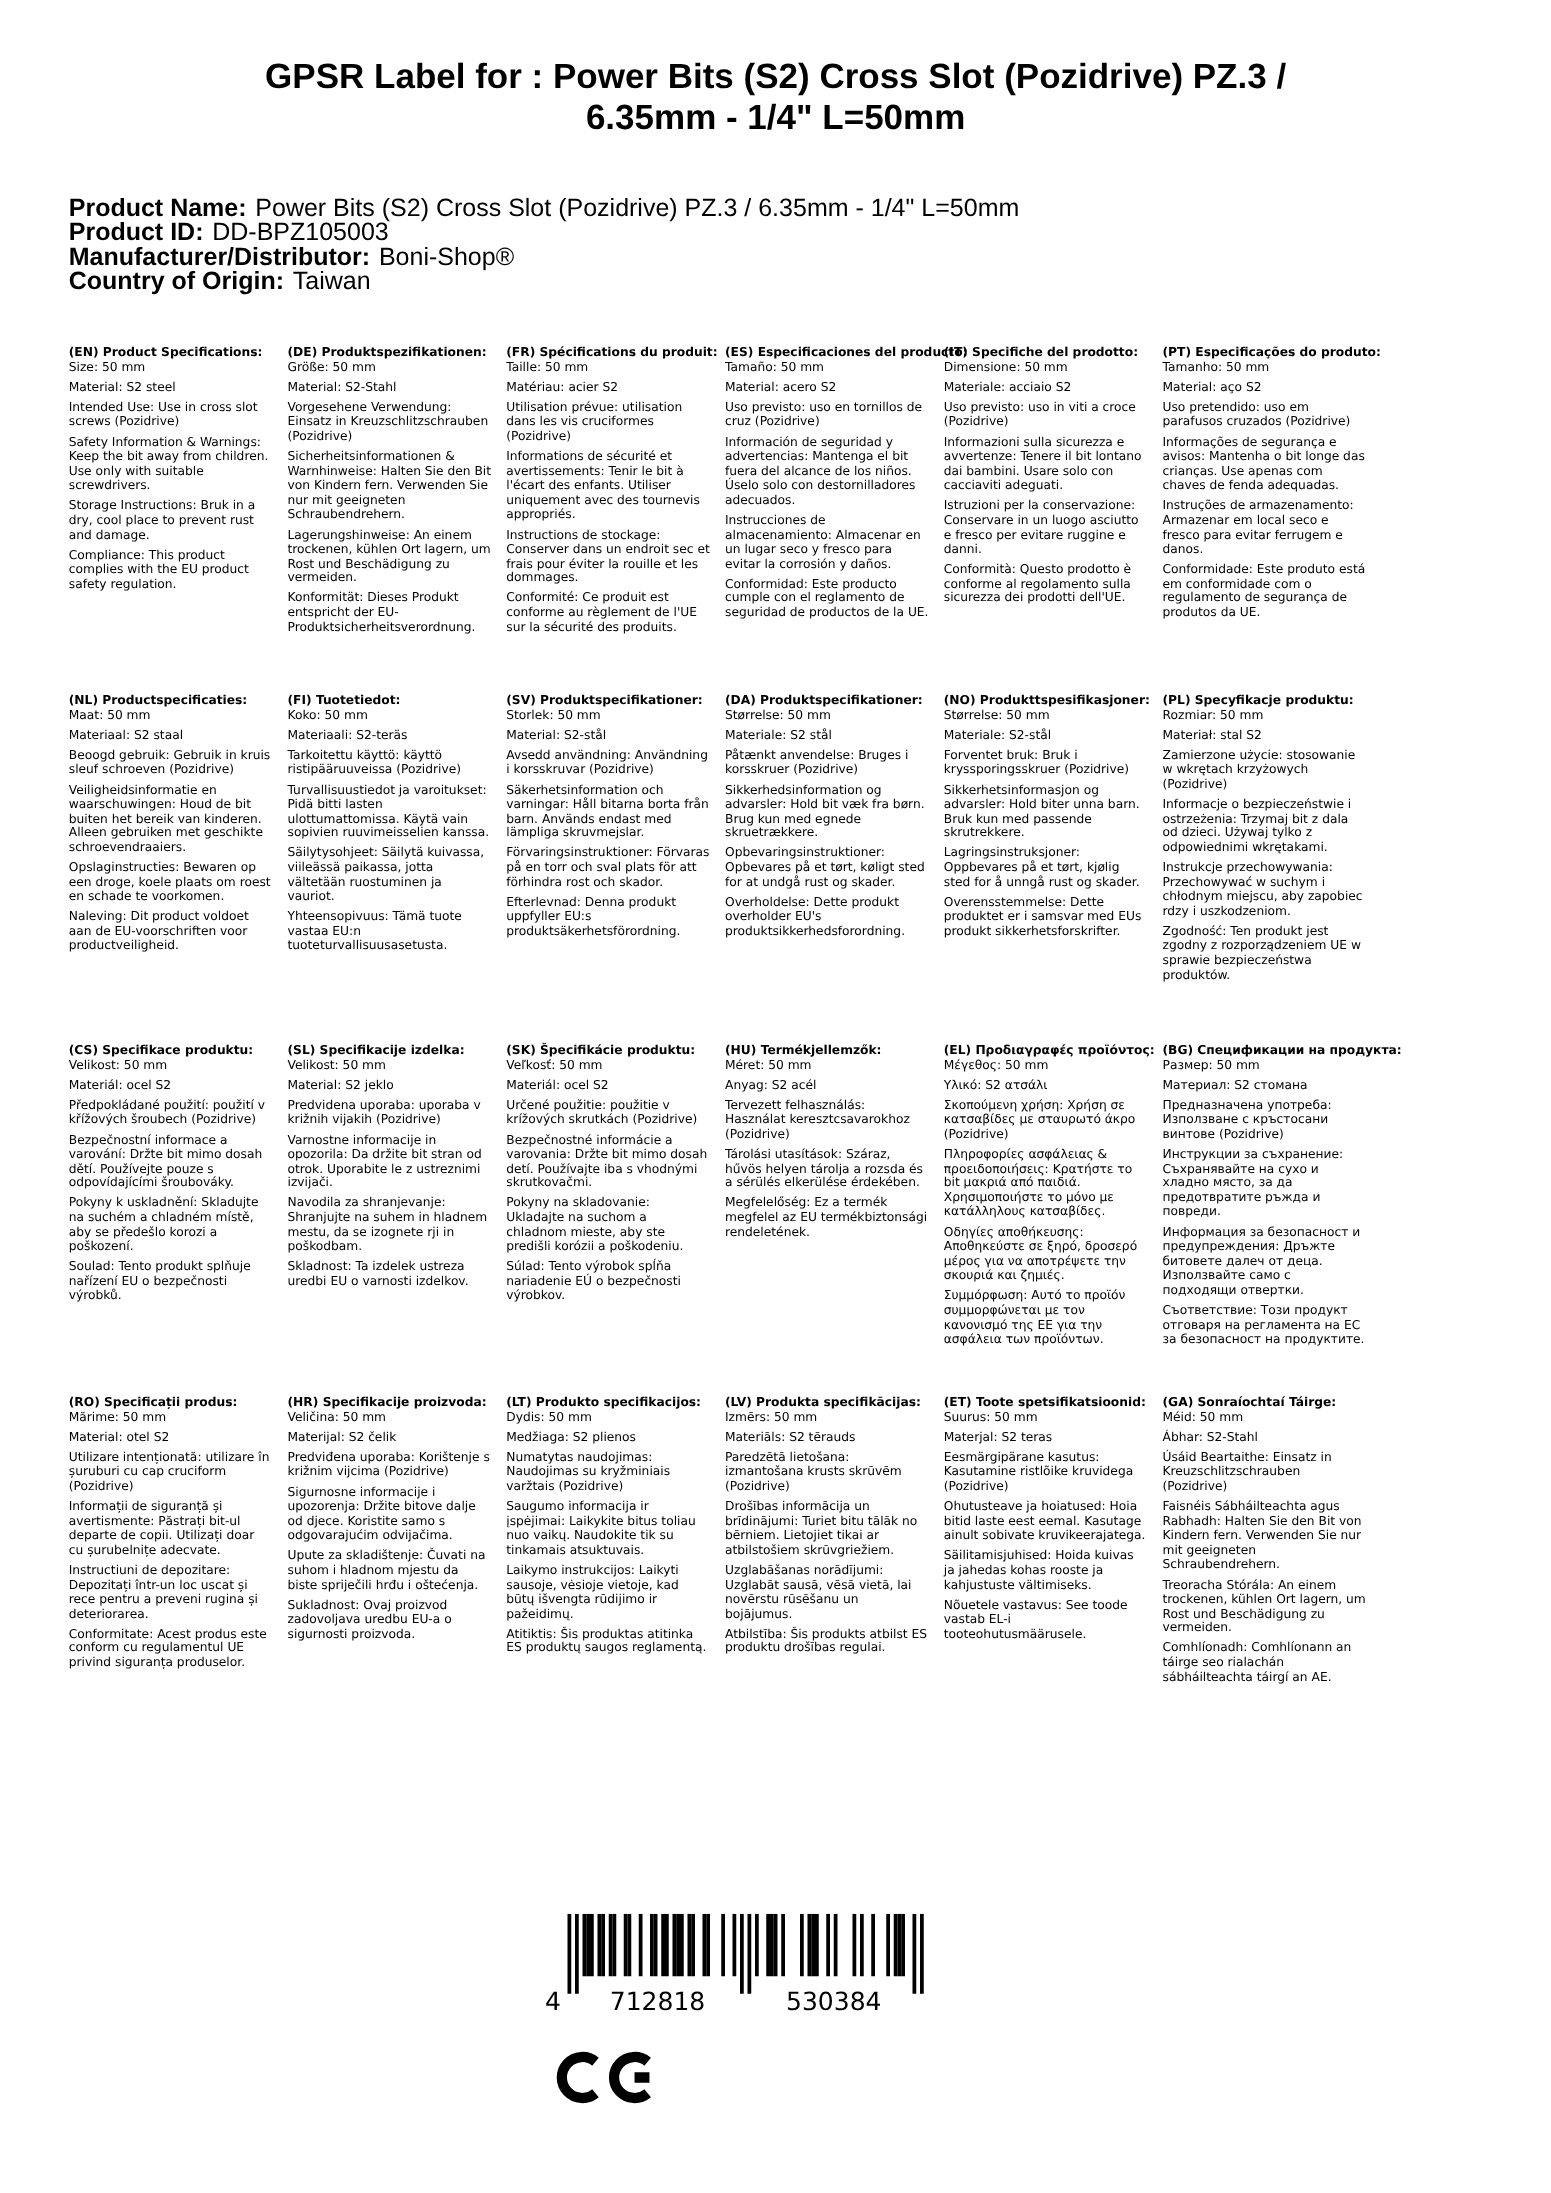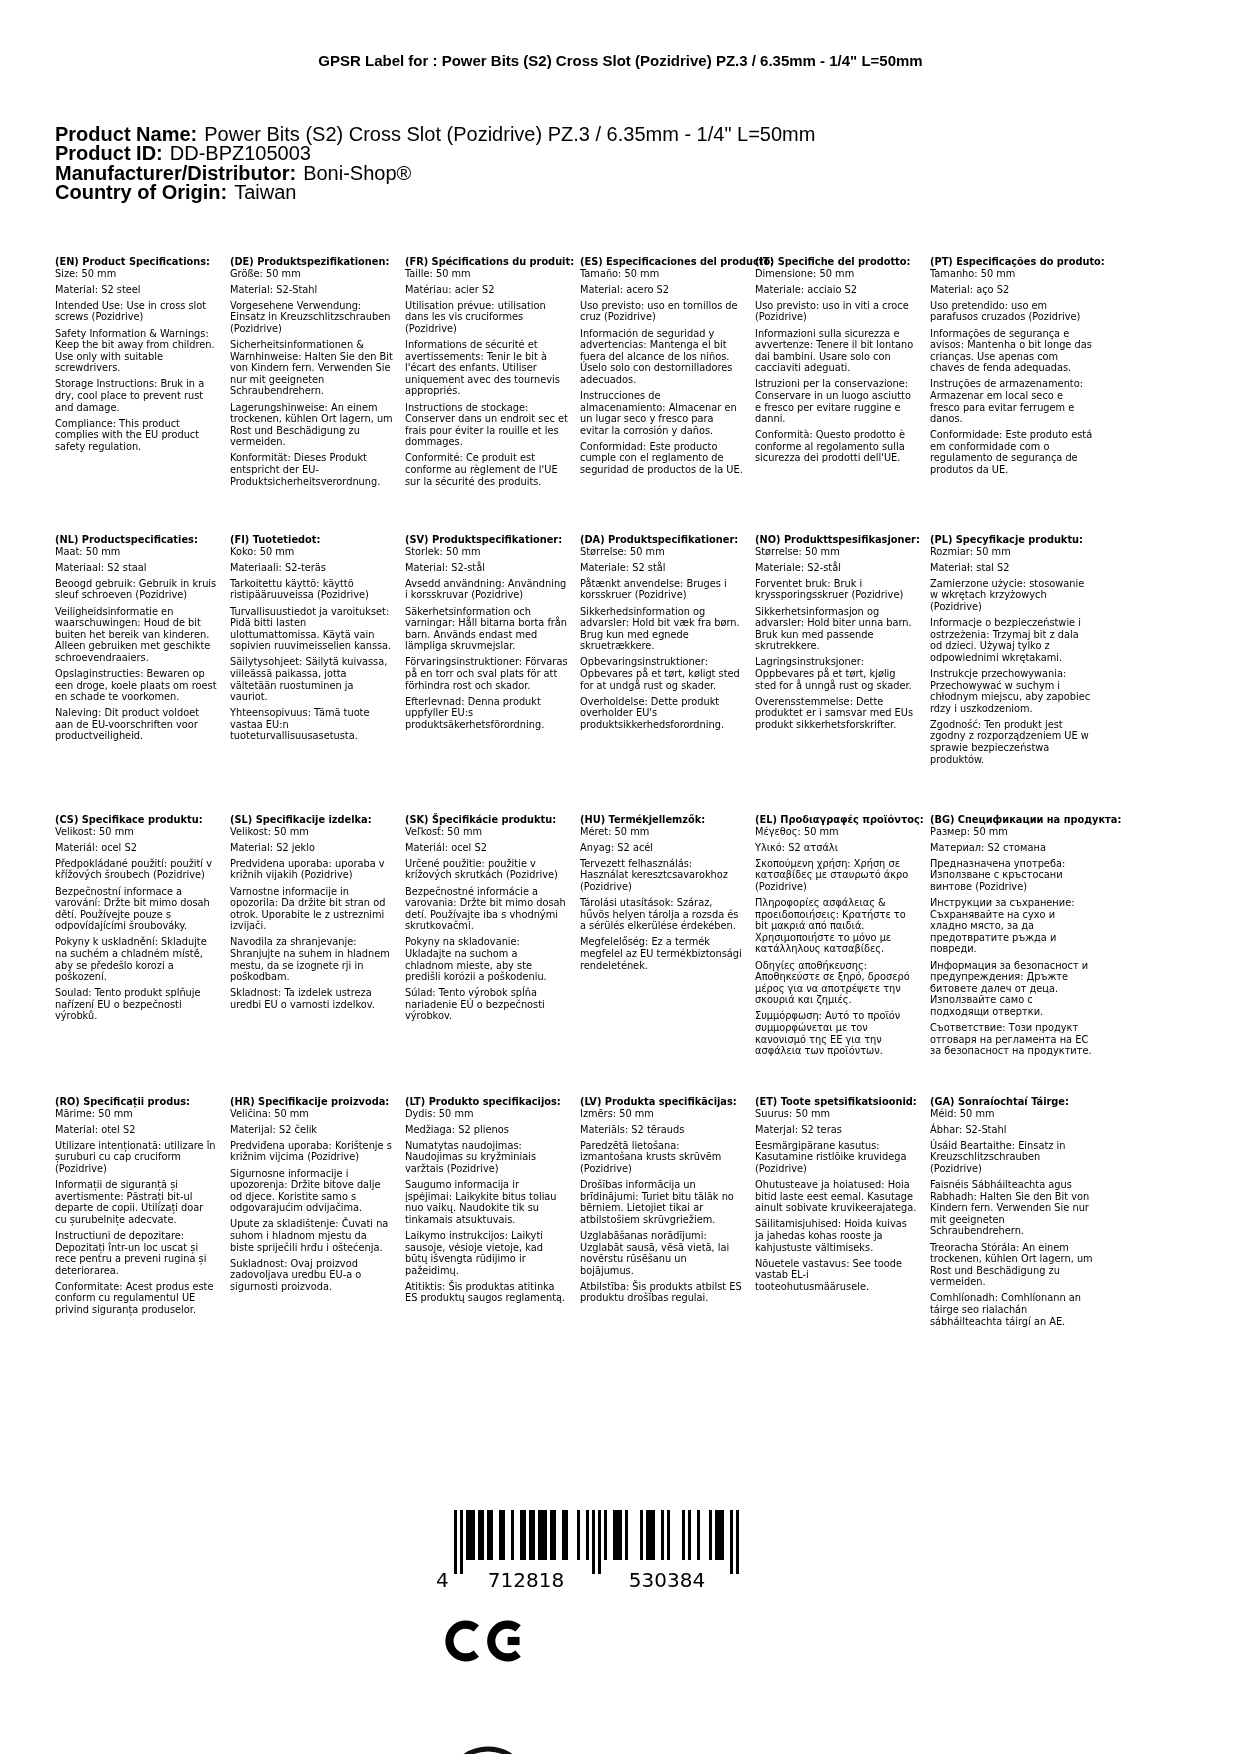--- a/index.html
+++ b/index.html
@@ -4,35 +4,35 @@
 <style>
   html,body{margin:0;padding:0;background:#fff;}
   body{
     width:1241px;height:1754px;position:relative;color:#000;
     font-family:"DejaVu Sans",sans-serif;
     -webkit-font-smoothing:antialiased;
   }
   .doc-title{
     margin:44px auto 0;width:880px;text-align:center;
     font-family:"Liberation Sans",sans-serif;
-    font-weight:bold;font-size:15px;line-height:33px;
+    font-weight:bold;font-size:28px;line-height:33px;
   }
   .product-info{
     margin:48px 0 0 55px;
     font-family:"Liberation Sans",sans-serif;
     font-size:20px;line-height:19.4px;
   }
   .pi-row{white-space:nowrap;}
   .pi-label{font-weight:bold;}
   .pi-value{margin-left:7px;}
   .specs-grid{
     display:grid;
     grid-template-columns:repeat(6,175px);
     grid-template-rows:278px 280px 282px auto;
-    margin:52px 0 0 55px;
+    margin:40px 0 0 55px;
   }
   .spec-block{padding-right:12px;}
   .spec-heading{
     font-weight:bold;font-size:9.8px;line-height:13px;
     white-space:nowrap;overflow:visible;
   }
   .spec-para{
     font-size:9.8px;line-height:11.6px;margin:0 0 4.5px;
     overflow-wrap:break-word;
   }

